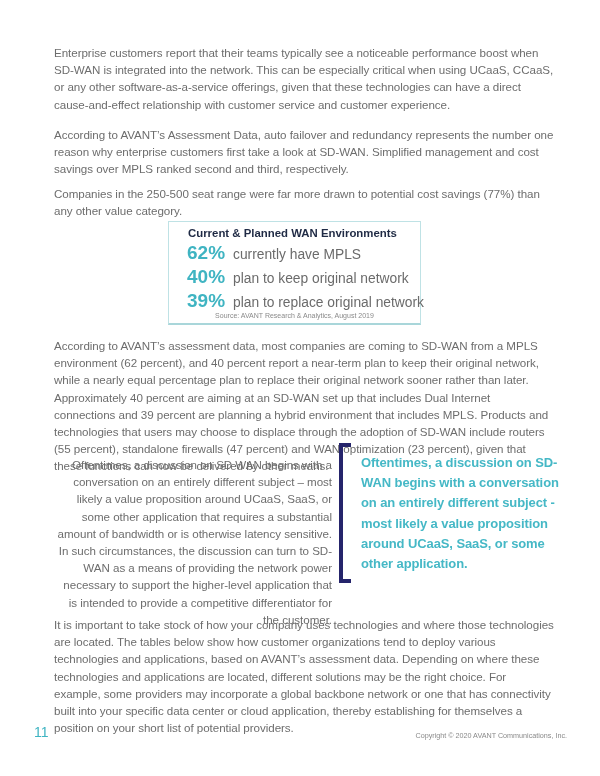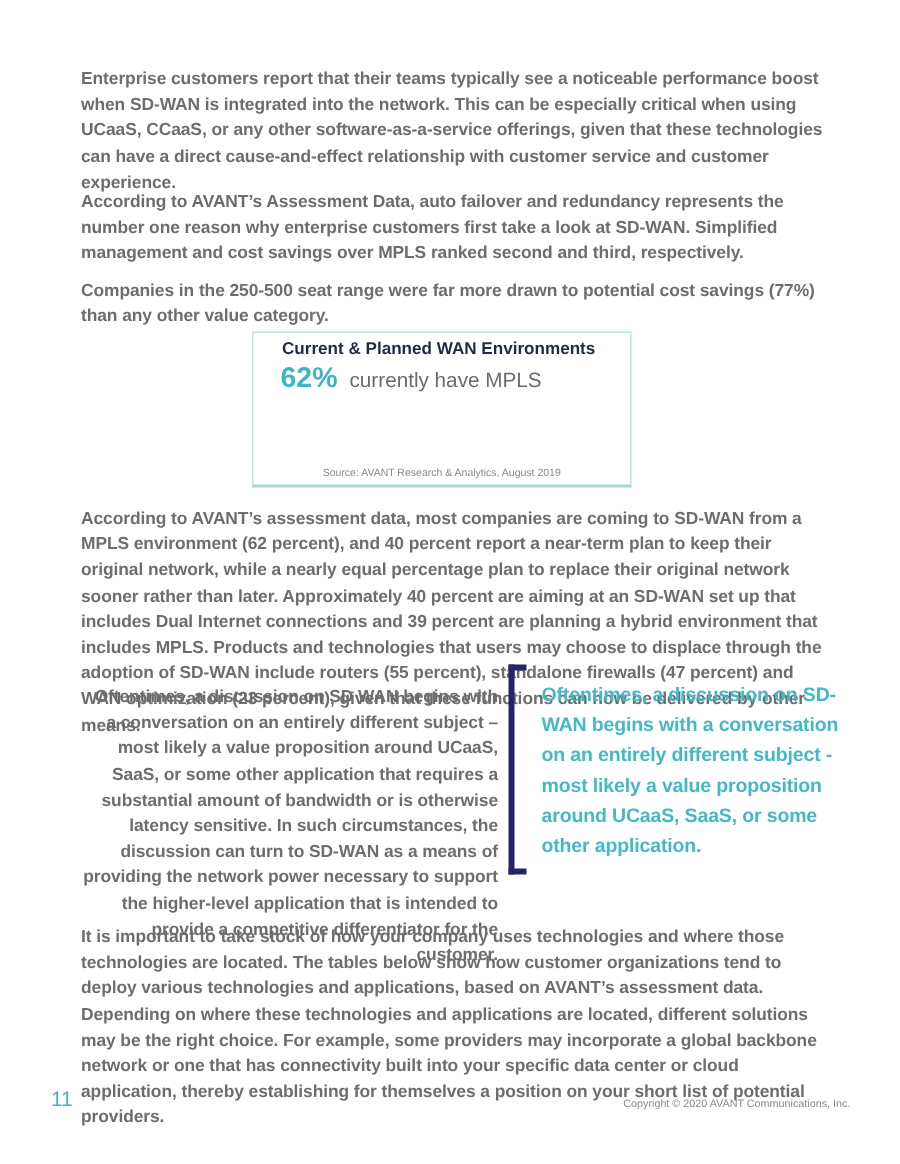--- a/index.html
+++ b/index.html
@@ -17,21 +17,20 @@
     }
     .para {
       position: absolute;
       left: 54px;
       width: 500px;
       font-size: 11.6px;
       line-height: 17.2px;
       color: #6d6d6d;
       margin: 0;
       letter-spacing: -0.05px;
-      font-weight: bold;
     }
     #p1 { top: 44px; }
     #p2 { top: 126px; }
     #p3 { top: 185px; }
     #p4 { top: 337px; }
     #p5 { top: 456px; left: 54px; width: 278px; text-align: right; }
     #p6 { top: 616px; }
 
     .stat-box {
       position: absolute;
@@ -131,20 +130,26 @@
 
 <p class="para" id="p1">Enterprise customers report that their teams typically see a noticeable performance boost when SD-WAN is integrated into the network. This can be especially critical when using UCaaS, CCaaS, or any other software-as-a-service offerings, given that these technologies can have a direct cause-and-effect relationship with customer service and customer experience.</p>
 <p class="para" id="p2">According to AVANT’s Assessment Data, auto failover and redundancy represents the number one reason why enterprise customers first take a look at SD-WAN. Simplified management and cost savings over MPLS ranked second and third, respectively.</p>
 <p class="para" id="p3">Companies in the 250-500 seat range were far more drawn to potential cost savings (77%) than any other value category.</p>
 
 <div class="stat-box">
   <div class="stat-title">Current &amp; Planned WAN Environments</div>
   <div class="stat-row r1">
     <span class="stat-pct">62%</span><span class="stat-label">currently have MPLS</span>
   </div>
+  <div class="stat-row r2">
+    <span class="stat-pct">40%</span><span class="stat-label">plan to keep original network</span>
+  </div>
+  <div class="stat-row r3">
+    <span class="stat-pct">39%</span><span class="stat-label">plan to replace original network</span>
+  </div>
   <div class="stat-source">Source: AVANT Research &amp; Analytics, August 2019</div>
 </div>
 
 <p class="para" id="p4">According to AVANT’s assessment data, most companies are coming to SD-WAN from a MPLS environment (62 percent), and 40 percent report a near-term plan to keep their original network, while a nearly equal percentage plan to replace their original network sooner rather than later. Approximately 40 percent are aiming at an SD-WAN set up that includes Dual Internet connections and 39 percent are planning a hybrid environment that includes MPLS. Products and technologies that users may choose to displace through the adoption of SD-WAN include routers (55 percent), standalone firewalls (47 percent) and WAN optimization (23 percent), given that these functions can now be delivered by other means.</p>
 <p class="para" id="p5">Oftentimes, a discussion on SD WAN begins with a conversation on an entirely different subject – most likely a value proposition around UCaaS, SaaS, or some other application that requires a substantial amount of bandwidth or is otherwise latency sensitive. In such circumstances, the discussion can turn to SD-WAN as a means of providing the network power necessary to support the higher-level application that is intended to provide a competitive differentiator for the customer.</p>
 
 <div class="bracket"></div>
 <div class="pullquote">Oftentimes, a discussion on SD-WAN begins with a conversation on an entirely different subject - most likely a value proposition around UCaaS, SaaS, or some other application.</div>
 
 <p class="para" id="p6">It is important to take stock of how your company uses technologies and where those technologies are located. The tables below show how customer organizations tend to deploy various technologies and applications, based on AVANT’s assessment data. Depending on where these technologies and applications are located, different solutions may be the right choice. For example, some providers may incorporate a global backbone network or one that has connectivity built into your specific data center or cloud application, thereby establishing for themselves a position on your short list of potential providers.</p>

